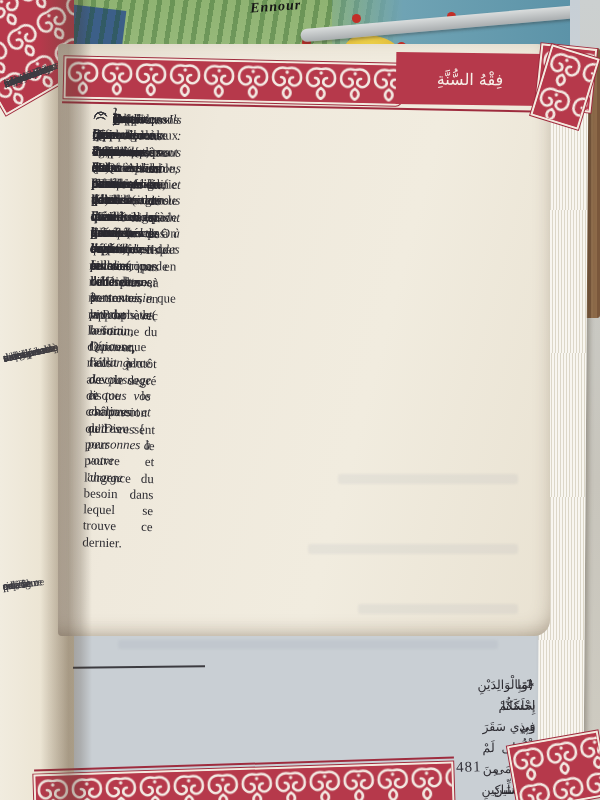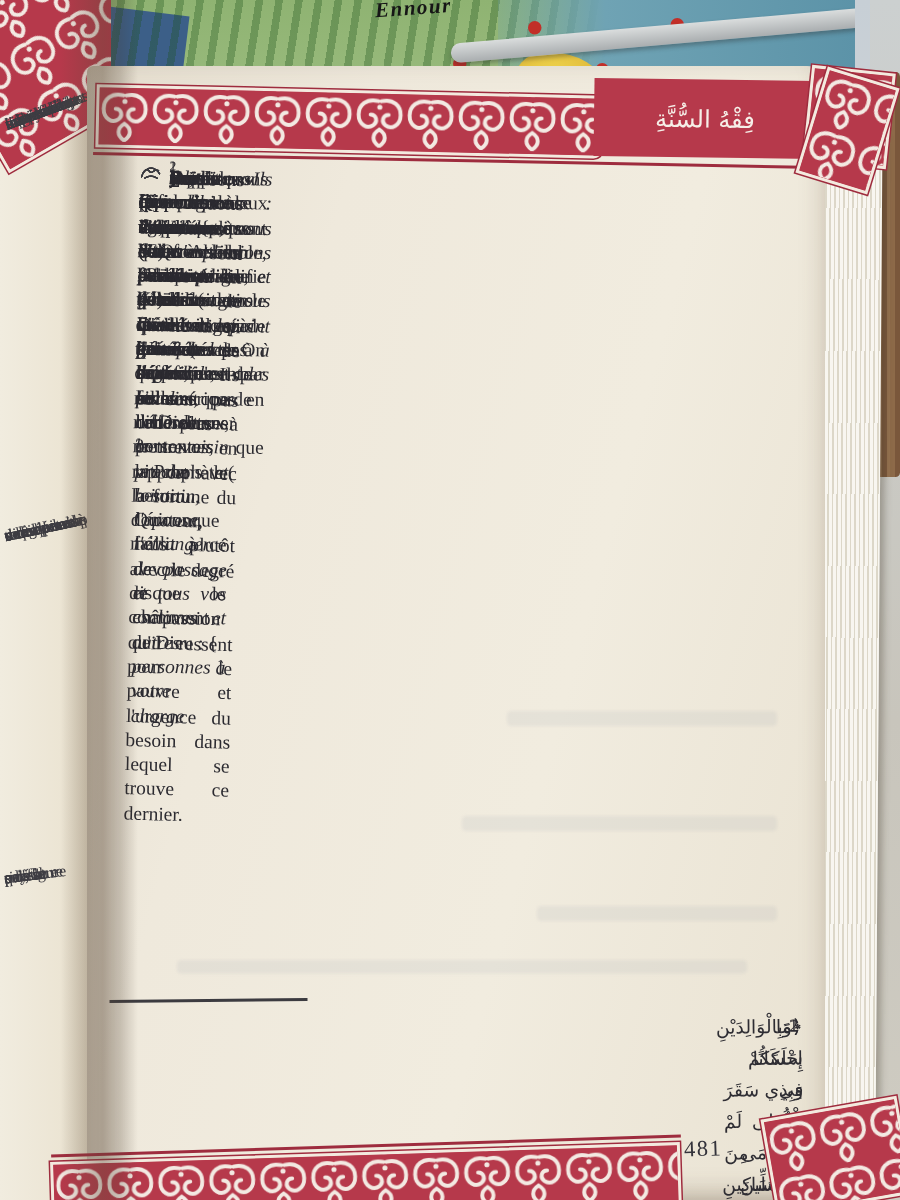--- a/index.html
+++ b/index.html
@@ -38,21 +38,21 @@
   .g2{top:352px;transform:rotate(-12deg);}
   .g3{top:580px;transform:rotate(-7deg);}
   .spine-shadow{left:40px;top:0;width:52px;height:800px;z-index:5;pointer-events:none;
          background:linear-gradient(90deg,rgba(0,0,0,0) 0%,rgba(92,74,56,.38) 55%,rgba(70,56,42,.22) 78%,rgba(0,0,0,0) 100%);}
 
   
   .edges{left:540px;top:86px;width:46px;height:678px;z-index:2;border-radius:0 10px 10px 0;
          transform:rotate(.4deg);
          background:repeating-linear-gradient(90deg,#f8f6f0 0 2px,#dcd7c8 2px 3px);
          box-shadow:3px 0 5px rgba(70,60,45,.35);}
-  .page{left:58px;top:44px;width:492px;height:756px;z-index:4;border-radius:4px 12px 16px 4px;
+  .page{left:58px;top:44px;width:492px;height:592px;z-index:4;border-radius:4px 12px 16px 4px;
          background:linear-gradient(105deg,#e6dfd0 0%,#efe9dc 28%,#f1ecdf 62%,#e9e2d2 100%);
          box-shadow:inset 16px 0 24px -14px rgba(80,60,40,.5), inset -8px -12px 20px -12px rgba(90,70,50,.4);}
   .pat{border:2px solid #f3eadf;box-shadow:0 0 0 1px #9e2c3e;background:#b6394b;overflow:hidden;}
   .pat svg{position:absolute;left:0;top:0;width:100%;height:100%;}
   .band-top{left:6px;top:16px;width:338px;height:42px;transform:rotate(1.3deg);border-radius:0 0 6px 0;}
   .band-top-line{left:4px;top:62px;width:482px;height:2px;background:var(--line);transform:rotate(1.1deg);}
   .panel{left:338px;top:9px;width:148px;height:52px;background:var(--accent);transform:rotate(.8deg);
          color:#f6efe8;text-align:center;line-height:54px;font-size:16px;
          font-family:"DejaVu Sans", sans-serif;}
   .corner-tr{left:480px;top:2px;width:56px;height:64px;transform:rotate(6deg);}

